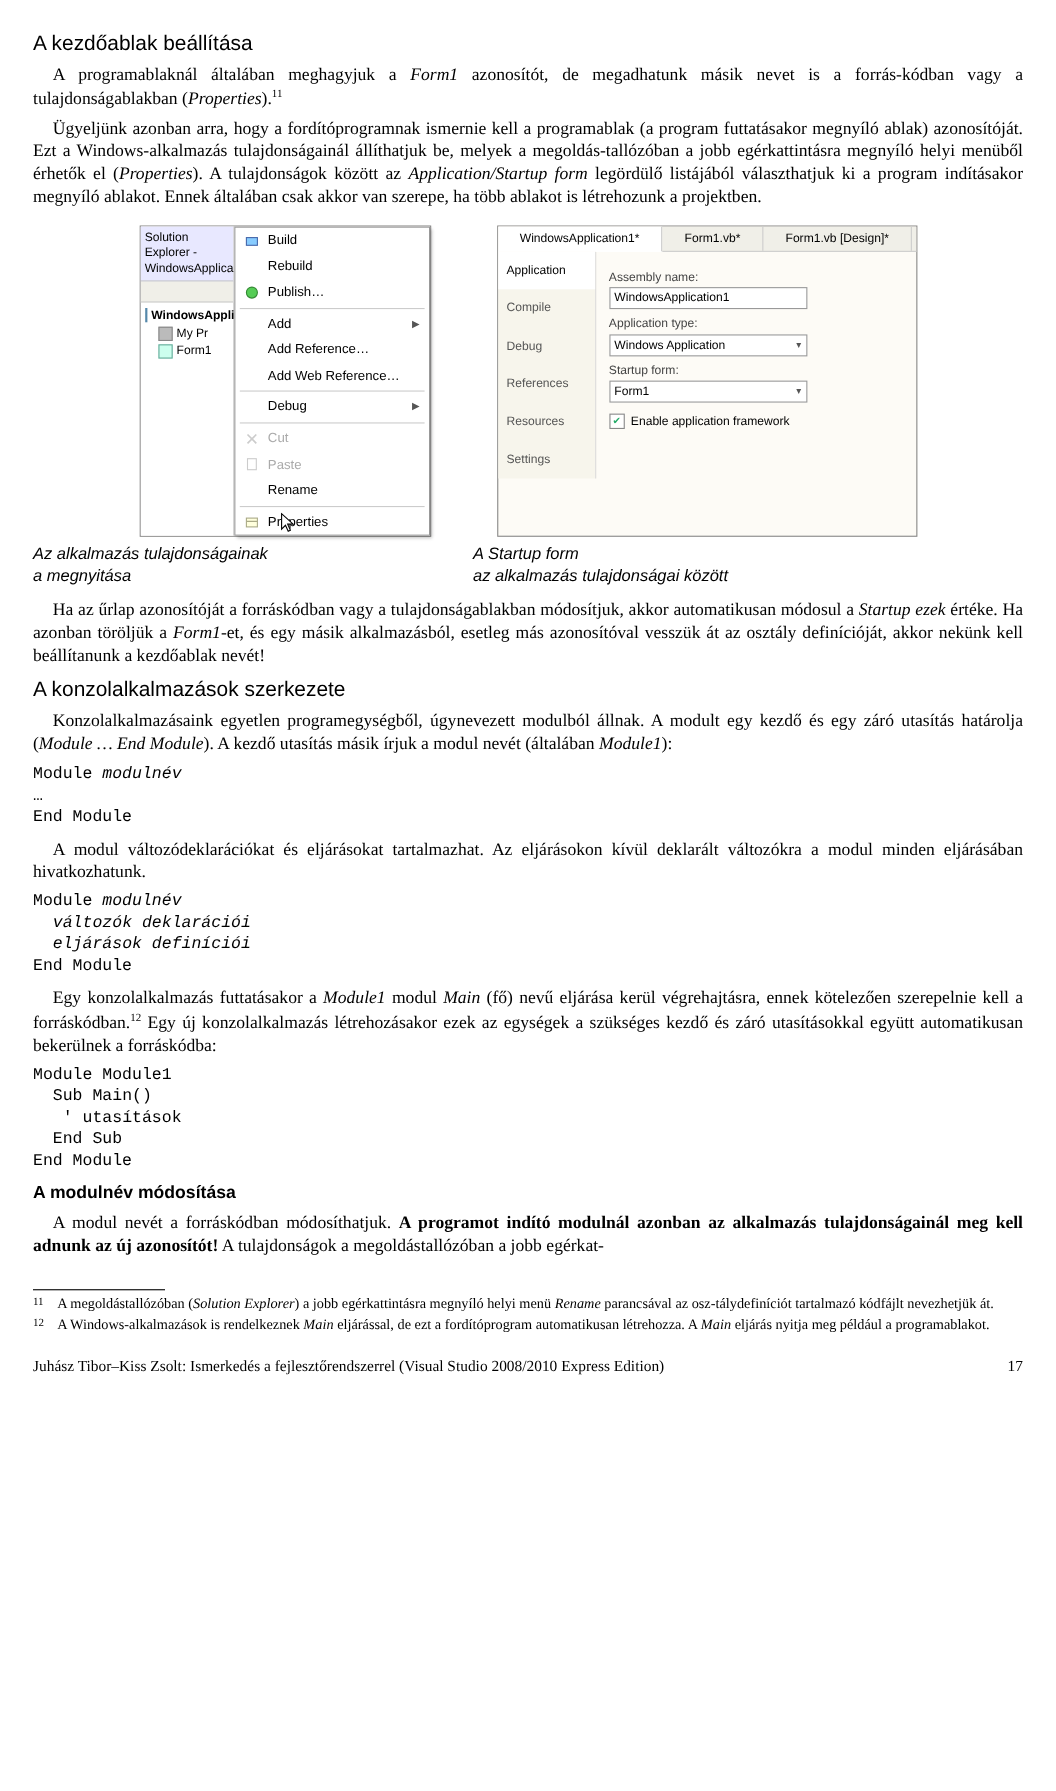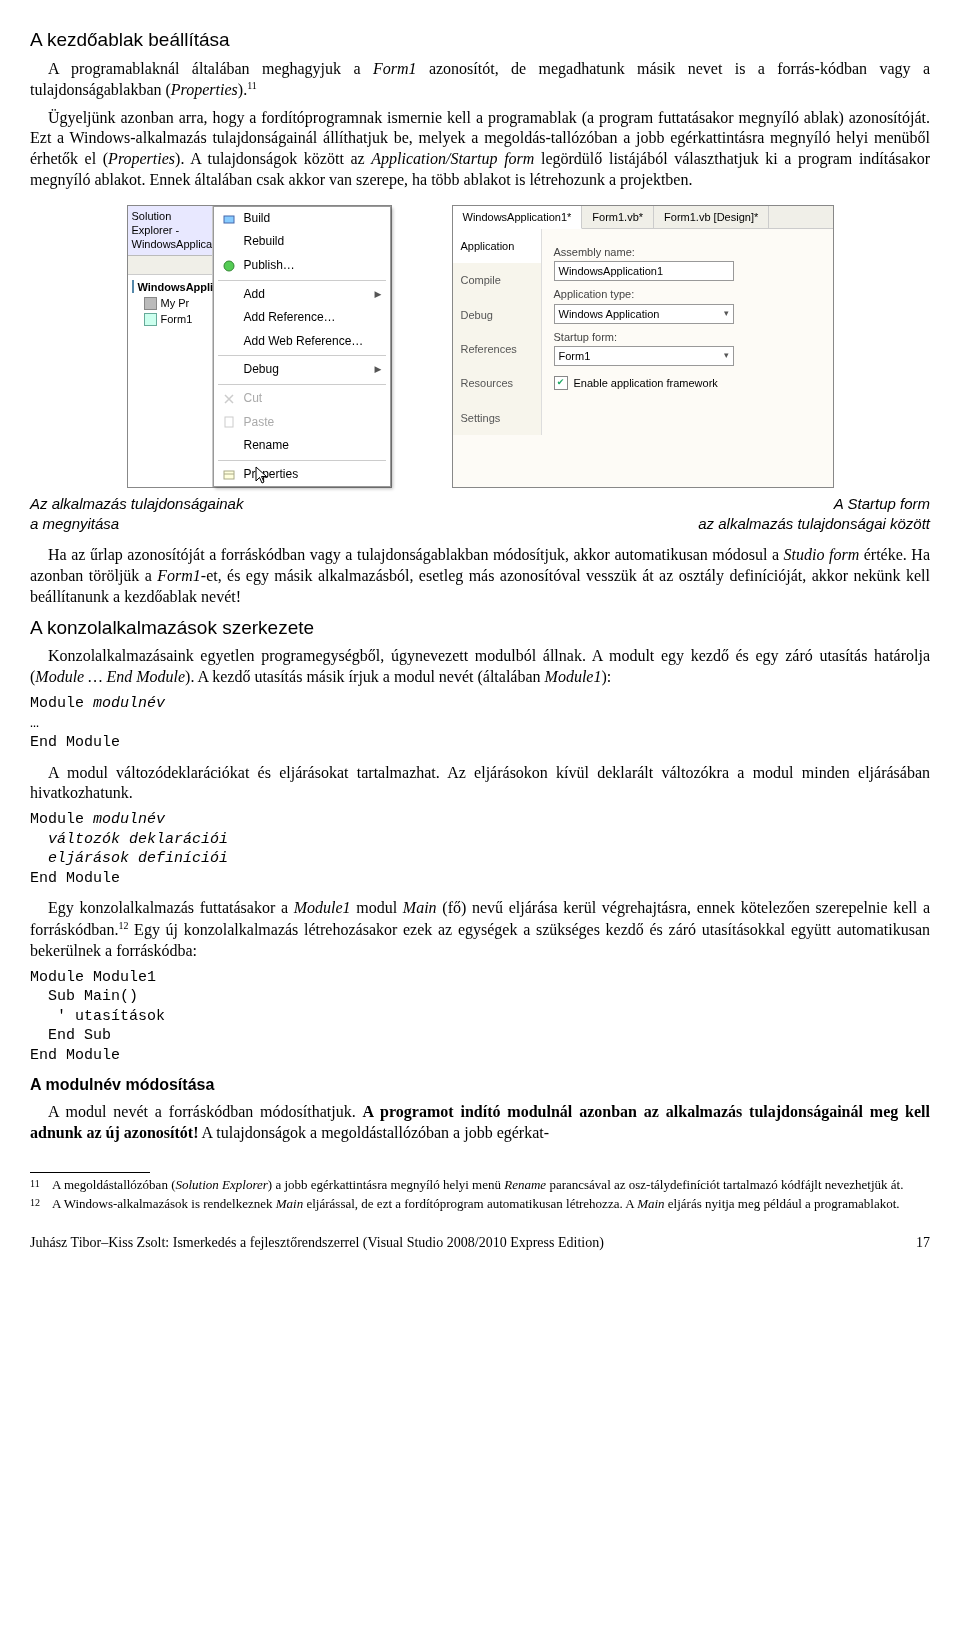--- a/index.html
+++ b/index.html
@@ -32,42 +32,42 @@
   pre.code {
     font-family: "Courier New", monospace;
     font-size: 15px;
     margin: 6px 0 10px 0;
     white-space: pre-wrap;
   }
   .code-italic { font-style: italic; }
   .shot-box { position: relative; }
   .captions-row { display: flex; margin: 6px 0 12px 0; font-family: Arial, sans-serif; font-style: italic; font-size: 15px; }
   .caption-left { width: 400px; text-align: left; }
-  .caption-right { flex: 1; text-align: right; }
+  .caption-right { flex: 1; text-align: left; }
 
   
   .left-shot { display: flex; border: 1px solid #888; background: #f7f6f3; font-family: Tahoma, Arial, sans-serif; font-size: 12px; }
   .solx { width: 84px; background: #fff; border-right: 1px solid #ccc; }
   .solx-title { background: #e8e8ff; border-bottom: 1px solid #bbb; padding: 3px 4px; font-size: 11px; }
   .solx-tree { padding: 4px 2px; font-size: 11px; }
   .solx-item { display: flex; align-items: center; gap: 4px; padding: 1px 0 1px 2px; }
   .solx-item.child { padding-left: 14px; }
   .tiny-icon { width: 11px; height: 11px; display: inline-block; }
   .ctx-menu { width: 176px; background: #fff; border: 1px solid #999; box-shadow: 2px 2px 3px rgba(0,0,0,0.25); }
   .ctx-item { display: flex; align-items: center; gap: 8px; padding: 4px 8px; }
   .ctx-item.disabled { color: #aaa; }
   .ctx-sep { height: 1px; background: #ccc; margin: 2px 4px; }
   .ctx-icon { width: 14px; height: 14px; display: inline-block; flex-shrink: 0; }
   .arrow-right { margin-left: auto; font-size: 9px; color: #555; }
   .cursor-arrow { position: absolute; left: 128px; bottom: 2px; }
 
   
   .right-shot { border: 1px solid #888; background: #fdfbf6; font-family: Tahoma, Arial, sans-serif; font-size: 12px; width: 380px; }
   .tabs-row { display: flex; background: #f0efe8; border-bottom: 1px solid #ccc; }
-  .tab { padding: 4px 10px; border-right: 1px solid #ccc; font-size: 11px; }
+  .tab { padding: 4px 20px; border-right: 1px solid #ccc; font-size: 11px; }
   .tab.active { background: #fff; border-bottom: 1px solid #fff; margin-bottom: -1px; font-weight: normal; }
   .props-body { display: flex; }
   .side-tabs { width: 88px; background: #f7f5ec; border-right: 1px solid #ddd; }
   .side-tab { padding: 10px 8px; font-size: 11px; color: #555; }
   .side-tab.active { background: #fff; color: #000; }
   .props-form { padding: 10px 12px; flex: 1; font-size: 11px; }
   .form-label { color: #444; margin-bottom: 2px; margin-top: 6px; }
   .form-input { border: 1px solid #999; background: #fff; padding: 2px 4px; width: 170px; height: 14px; display: flex; align-items: center; font-size: 11px; }
   .form-input.dropdown { justify-content: space-between; }
   .chev { font-size: 9px; color: #555; }
@@ -234,21 +234,21 @@
     <span>Az alkalmazás tulajdonságainak</span><br>
     <span>a megnyitása</span>
   </div>
   <div class="caption-right">
     <span>A Startup form</span><br>
     <span>az alkalmazás tulajdonságai között</span>
   </div>
 </div>
 
 <p class="indent">
-  <span>Ha az űrlap azonosítóját a forráskódban vagy a tulajdonságablakban módosítjuk, akkor automatikusan módosul a </span><span class="italic">Studio form</span><span> értéke. Ha azonban töröljük a </span><span class="italic">Form1</span><span>-et, és egy másik alkalmazásból, esetleg más azonosítóval vesszük át az osztály definícióját, akkor nekünk kell beállítanunk a kezdőablak nevét!</span>
+  <span>Ha az űrlap azonosítóját a forráskódban vagy a tulajdonságablakban módosítjuk, akkor automatikusan módosul a </span><span class="italic">Startup ezek</span><span> értéke. Ha azonban töröljük a </span><span class="italic">Form1</span><span>-et, és egy másik alkalmazásból, esetleg más azonosítóval vesszük át az osztály definícióját, akkor nekünk kell beállítanunk a kezdőablak nevét!</span>
 </p>
 
 <h2 class="section-heading">A konzolalkalmazások szerkezete</h2>
 
 <p class="indent">
   <span>Konzolalkalmazásaink egyetlen programegységből, úgynevezett modulból állnak. A modult egy kezdő és egy záró utasítás határolja (</span><span class="italic">Module … End Module</span><span>). A kezdő utasítás másik írjuk a modul nevét (általában </span><span class="italic">Module1</span><span>):</span>
 </p>
 
 <pre class="code">Module <span class="code-italic">modulnév</span>
 …

